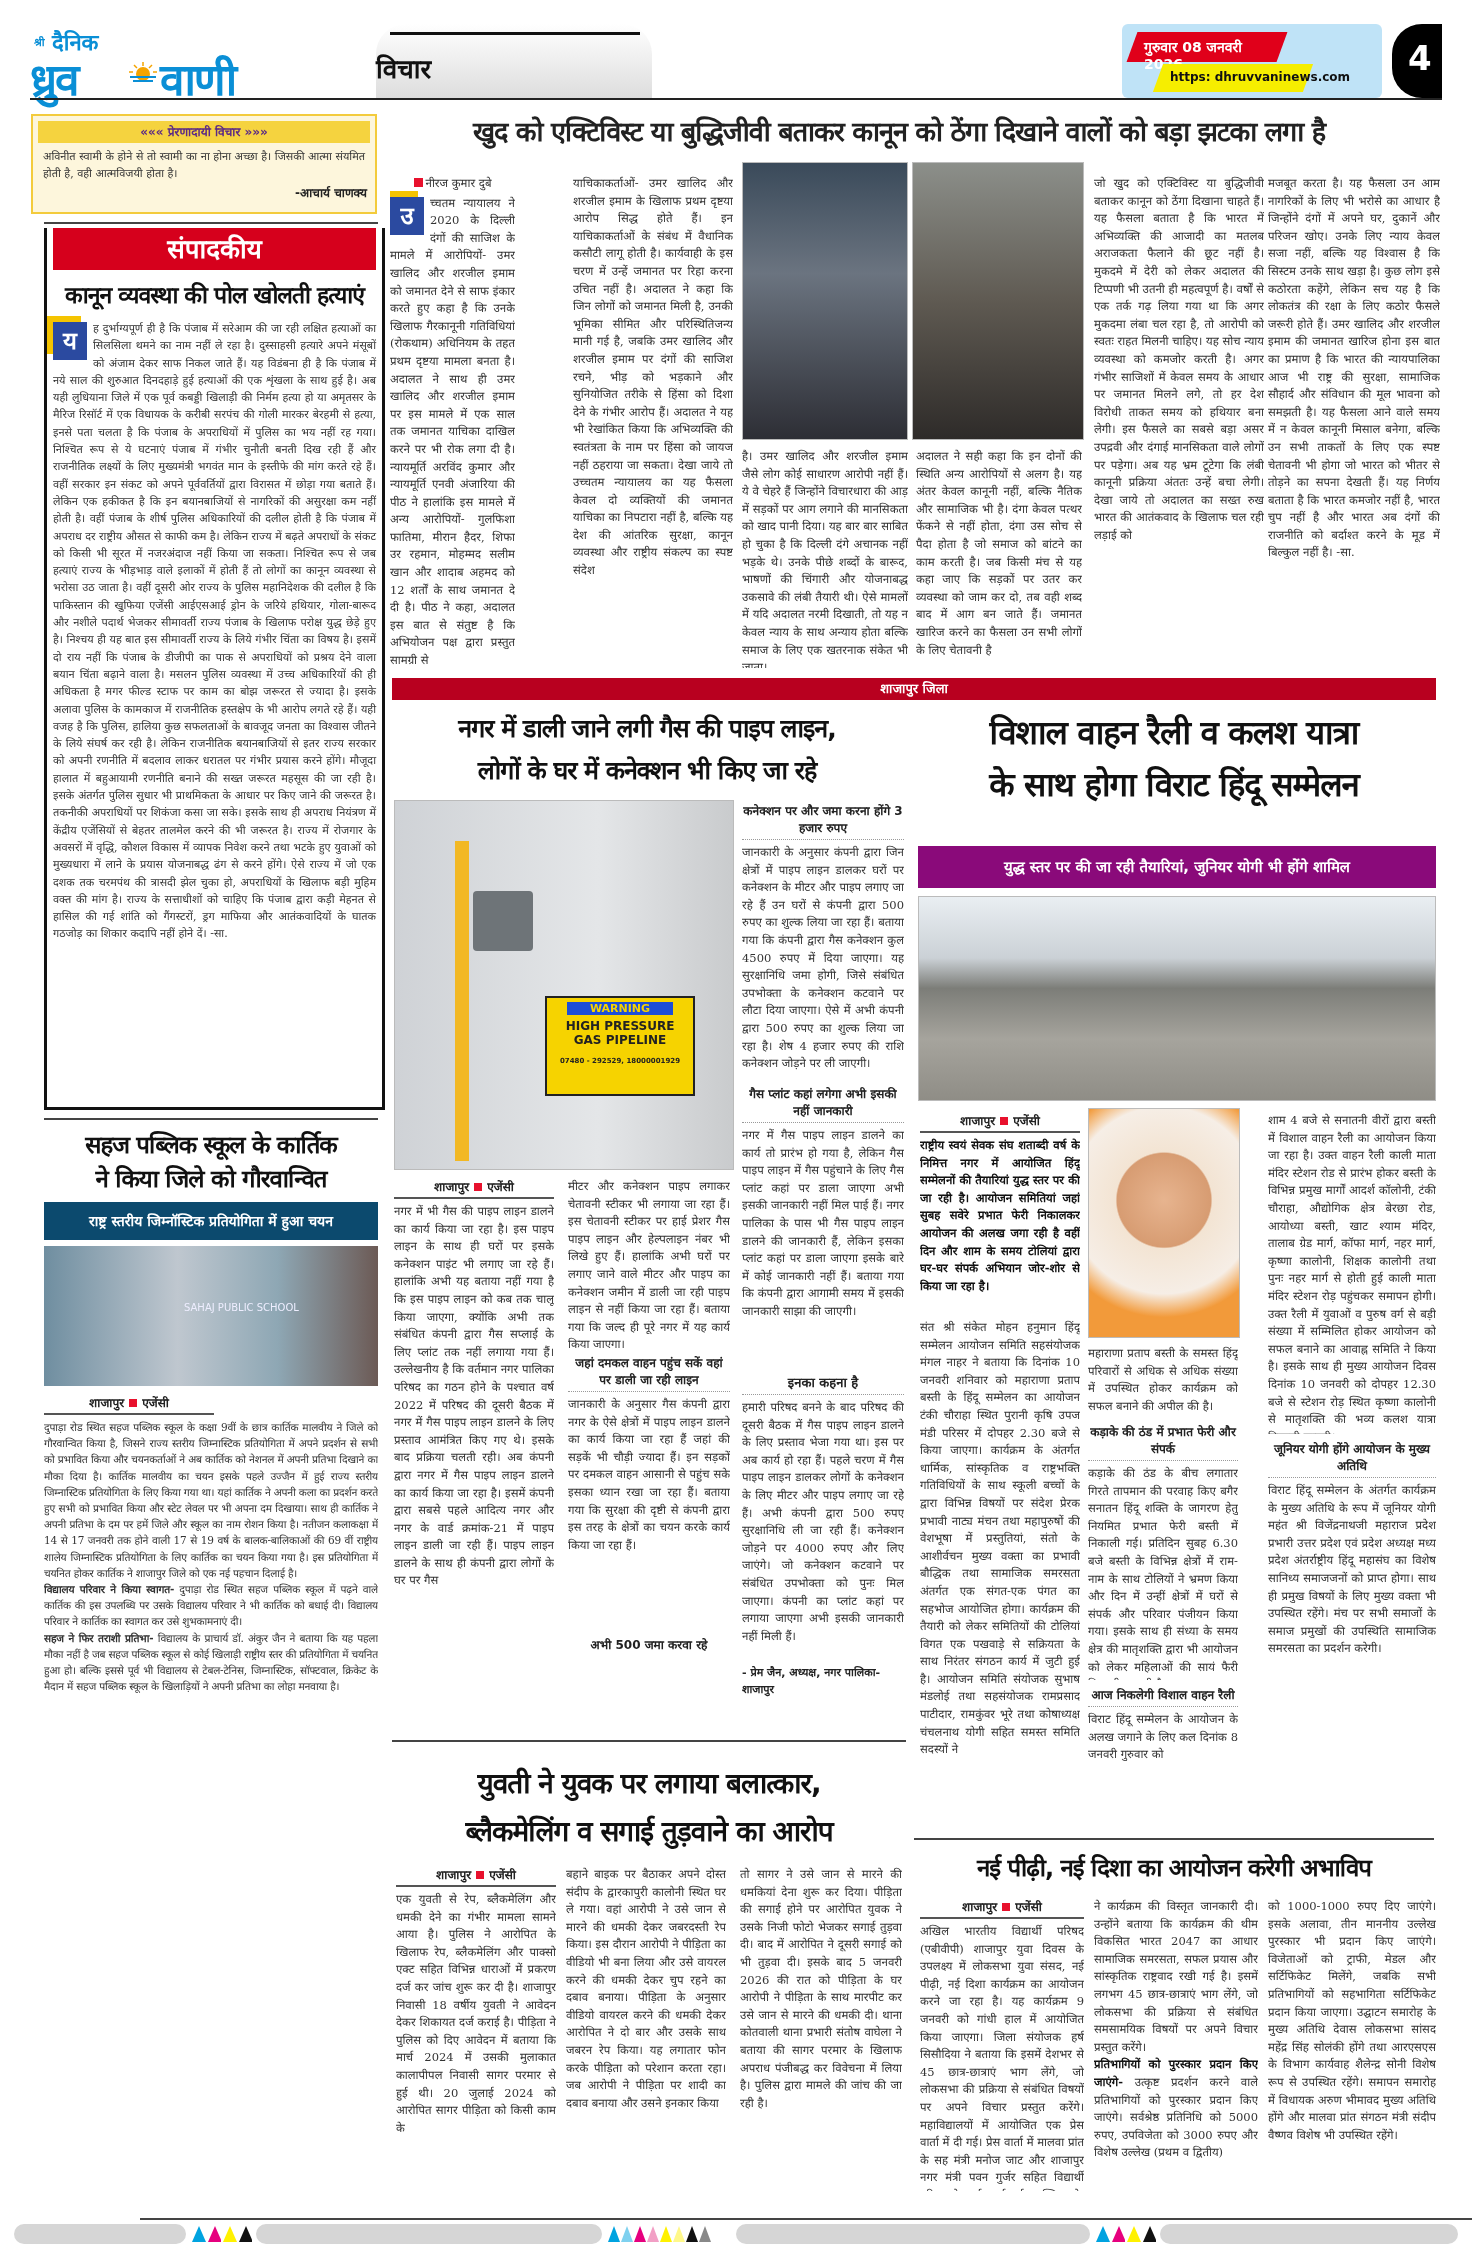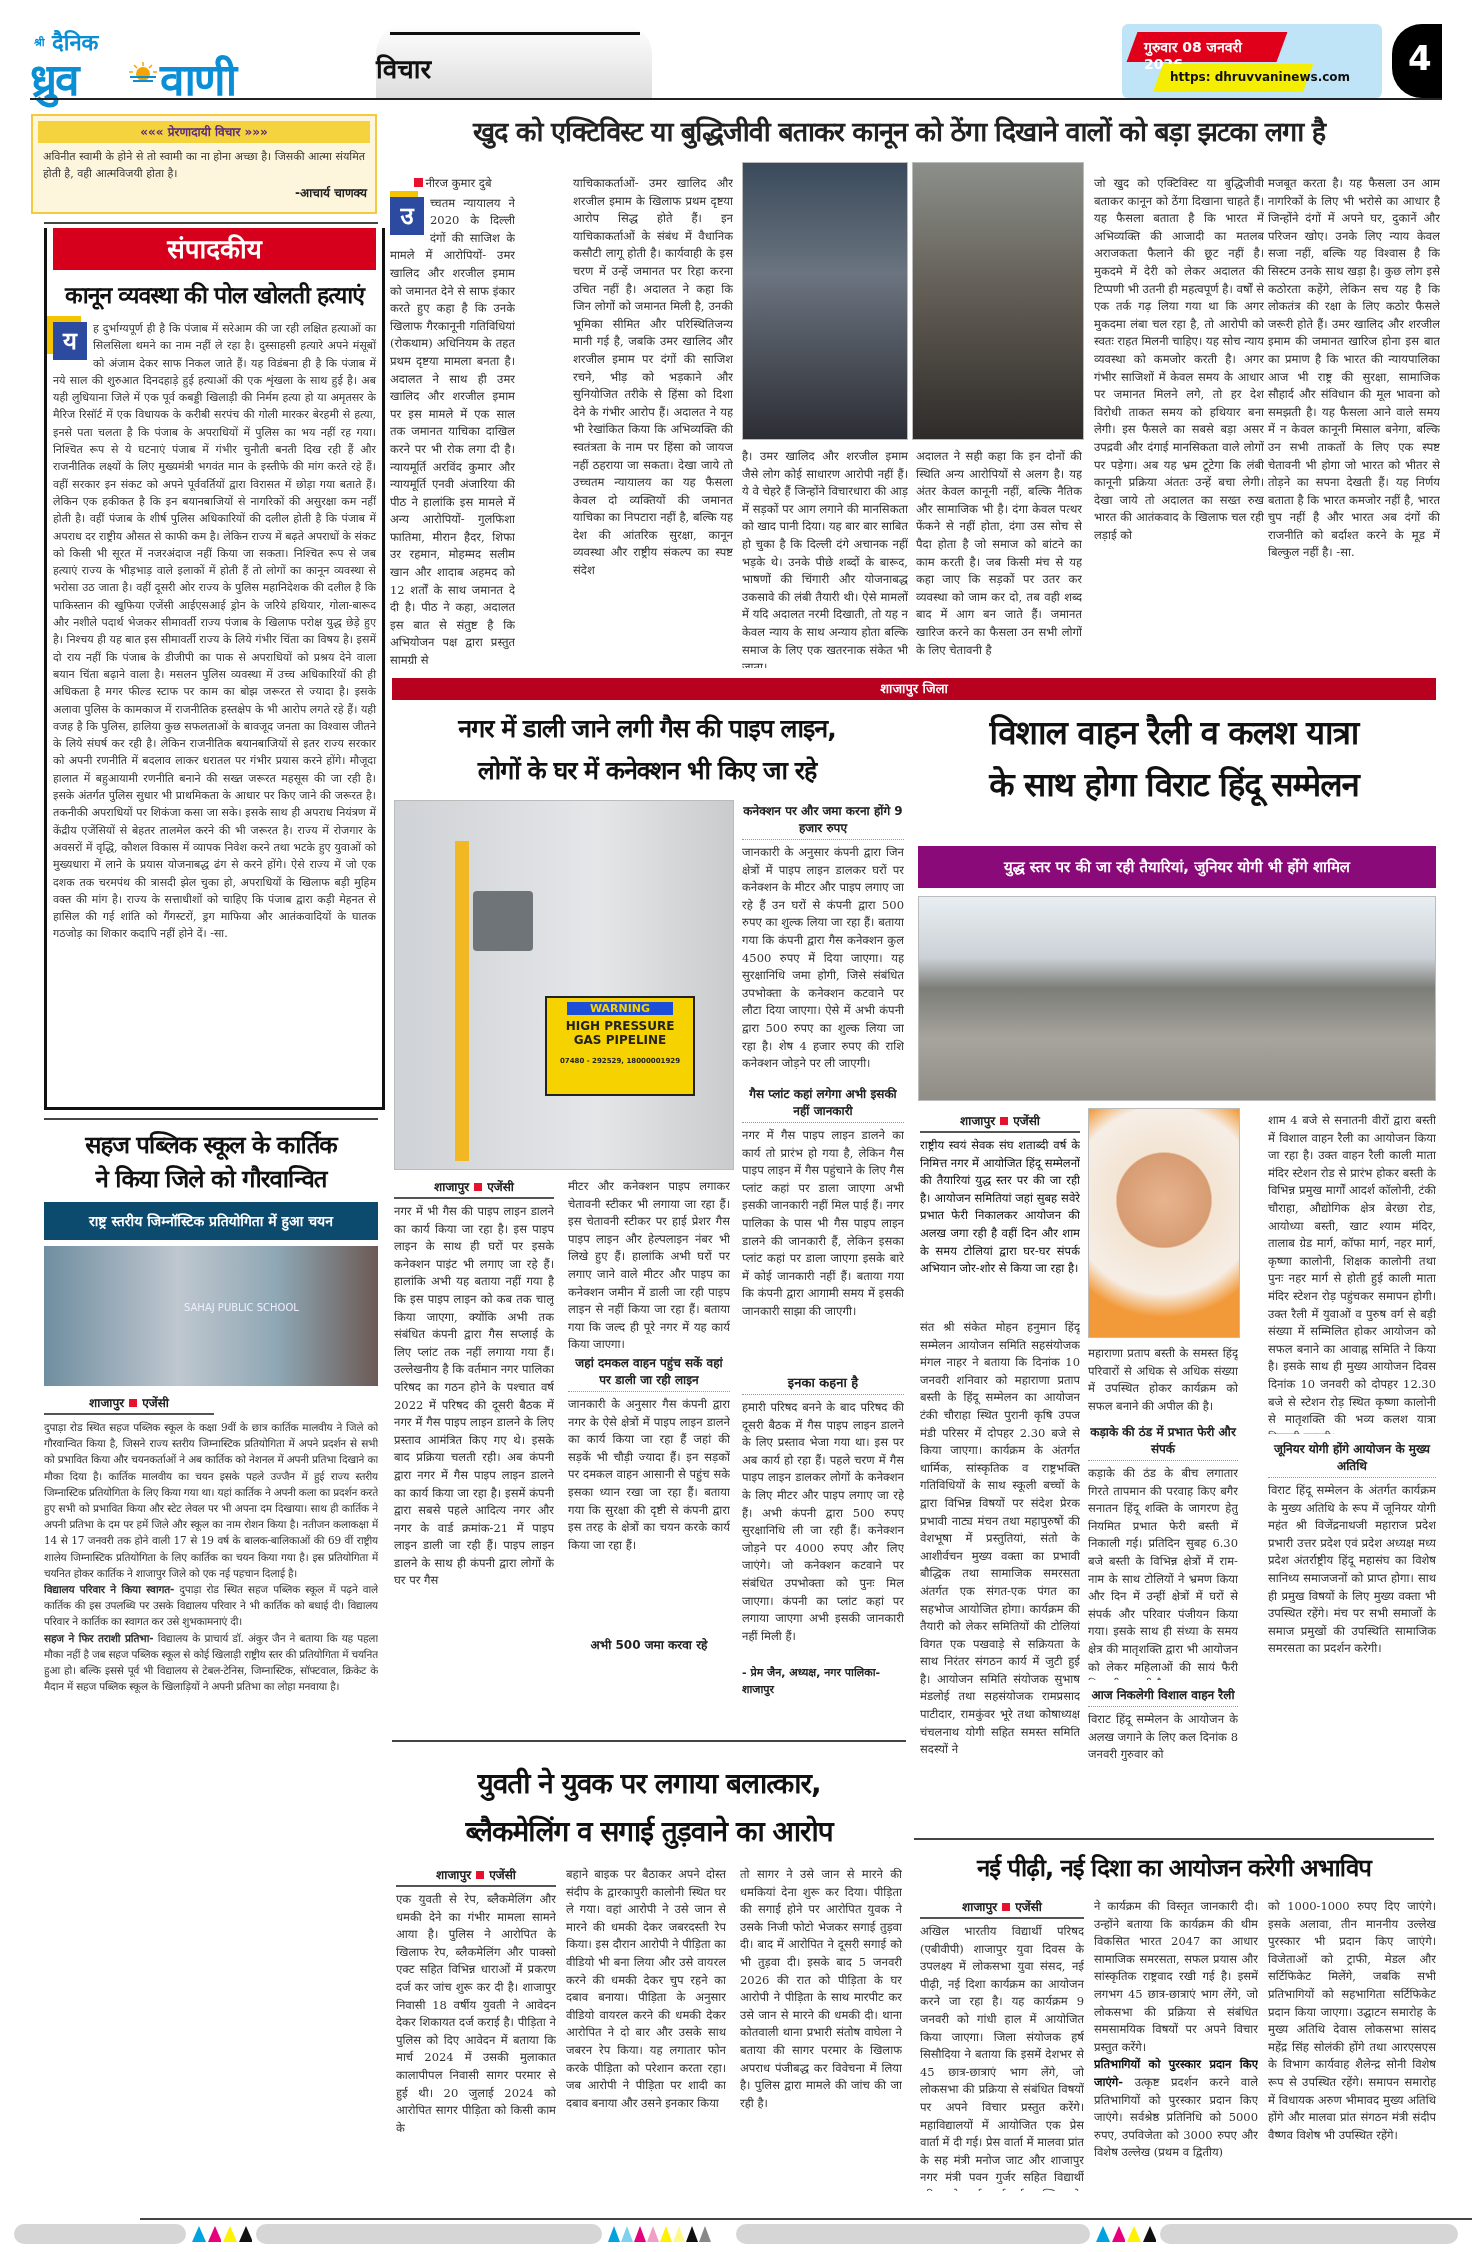--- a/index.html
+++ b/index.html
@@ -129,21 +129,21 @@
   <div class="abs" style="left:78px;top:90px;width:60px;height:60px;background:#6e7478;border-radius:4px"></div>
   <div class="abs" style="left:150px;top:195px;width:150px;height:100px;background:#f6d300;border:2px solid #222;text-align:center;font-weight:bold">
     <div style="background:#1d4ed8;color:#f6d300;font-size:11px;margin:4px 20px">WARNING</div>
     <div style="font-size:12px">HIGH PRESSURE</div>
     <div style="font-size:12px">GAS PIPELINE</div>
     <div style="font-size:7px;margin-top:10px">07480 - 292529, 18000001929</div>
   </div>
 </div>
 
 <div class="abs" style="left:742px;top:800px;width:162px;height:920px">
-  <div class="subhead" style="font-size:12px;margin-top:2px">कनेक्शन पर और जमा करना होंगे 9 हजार रुपए</div>
+  <div class="subhead" style="font-size:12px;margin-top:2px">कनेक्शन पर और जमा करना होंगे 3 हजार रुपए</div>
   <div class="col-text" style="height:235px">जानकारी के अनुसार कंपनी द्वारा जिन क्षेत्रों में पाइप लाइन डालकर घरों पर कनेक्शन के मीटर और पाइप लगाए जा रहे हैं उन घरों से कंपनी द्वारा 500 रुपए का शुल्क लिया जा रहा हैं। बताया गया कि कंपनी द्वारा गैस कनेक्शन कुल 4500 रुपए में दिया जाएगा। यह सुरक्षानिधि जमा होगी, जिसे संबंधित उपभोक्ता के कनेक्शन कटवाने पर लौटा दिया जाएगा। ऐसे में अभी कंपनी द्वारा 500 रुपए का शुल्क लिया जा रहा है। शेष 4 हजार रुपए की राशि कनेक्शन जोड़ने पर ली जाएगी।</div>
   <div class="subhead" style="font-size:12px">गैस प्लांट कहां लगेगा अभी इसकी नहीं जानकारी</div>
   <div class="col-text" style="height:240px">नगर में गैस पाइप लाइन डालने का कार्य तो प्रारंभ हो गया है, लेकिन गैस पाइप लाइन में गैस पहुंचाने के लिए गैस प्लांट कहां पर डाला जाएगा अभी इसकी जानकारी नहीं मिल पाई हैं। नगर पालिका के पास भी गैस पाइप लाइन डालने की जानकारी हैं, लेकिन इसका प्लांट कहां पर डाला जाएगा इसके बारे में कोई जानकारी नहीं हैं। बताया गया कि कंपनी द्वारा आगामी समय में इसकी जानकारी साझा की जाएगी।</div>
   <div class="subhead" style="font-size:13px">इनका कहना है</div>
   <div class="col-text" style="height:265px">हमारी परिषद बनने के बाद परिषद की दूसरी बैठक में गैस पाइप लाइन डालने के लिए प्रस्ताव भेजा गया था। इस पर अब कार्य हो रहा हैं। पहले चरण में गैस पाइप लाइन डालकर लोगों के कनेक्शन के लिए मीटर और पाइप लगाए जा रहे हैं। अभी कंपनी द्वारा 500 रुपए सुरक्षानिधि ली जा रही हैं। कनेक्शन जोड़ने पर 4000 रुपए और लिए जाएंगे। जो कनेक्शन कटवाने पर संबंधित उपभोक्ता को पुनः मिल जाएगा। कंपनी का प्लांट कहां पर लगाया जाएगा अभी इसकी जानकारी नहीं मिली हैं।</div>
   <div style="font-weight:bold;font-size:11px;line-height:17px">- प्रेम जैन, अध्यक्ष, नगर पालिका-शाजापुर</div>
 </div>
 
 <div class="abs" style="left:394px;top:1178px;width:160px;height:540px">
   <div class="dateline"><span>शाजापुर</span><span class="sq"></span><span>एजेंसी</span></div>
@@ -157,21 +157,21 @@
 </div>
 <div class="rule" style="left:392px;top:1740px;width:514px;height:2px"></div>
 
 <div class="abs hl" style="left:914px;top:708px;width:520px;font-size:33px;line-height:50px">विशाल वाहन रैली व कलश यात्रा</div>
 <div class="abs hl" style="left:914px;top:760px;width:520px;font-size:33px;line-height:50px">के साथ होगा विराट हिंदू सम्मेलन</div>
 <div class="abs" style="left:918px;top:846px;width:518px;height:42px;line-height:42px;background:#8a0a7a;color:#fff;font-weight:bold;font-size:15px;text-align:center">युद्ध स्तर पर की जा रही तैयारियां, जुनियर योगी भी होंगे शामिल</div>
 <div class="photo" style="left:918px;top:896px;width:518px;height:205px;background:linear-gradient(#e9eef2 0%,#cbd1d6 30%,#7c7d78 45%,#a6a49d 70%,#8f8d86)"></div>
 
 <div class="abs" style="left:920px;top:1112px;width:160px;height:640px">
   <div class="dateline"><span>शाजापुर</span><span class="sq"></span><span>एजेंसी</span></div>
-  <div class="col-text" style="font-weight:normal;color:#111;height:182px">राष्ट्रीय स्वयं सेवक संघ शताब्दी वर्ष के निमित्त नगर में आयोजित हिंदू सम्मेलनों की तैयारियां युद्ध स्तर पर की जा रही है। आयोजन समितियां जहां सुबह सवेरे प्रभात फेरी निकालकर आयोजन की अलख जगा रही है वहीं दिन और शाम के समय टोलियां द्वारा घर-घर संपर्क अभियान जोर-शोर से किया जा रहा है।</div>
+  <div class="col-text" style="font-weight:bold;color:#111;height:182px">राष्ट्रीय स्वयं सेवक संघ शताब्दी वर्ष के निमित्त नगर में आयोजित हिंदू सम्मेलनों की तैयारियां युद्ध स्तर पर की जा रही है। आयोजन समितियां जहां सुबह सवेरे प्रभात फेरी निकालकर आयोजन की अलख जगा रही है वहीं दिन और शाम के समय टोलियां द्वारा घर-घर संपर्क अभियान जोर-शोर से किया जा रहा है।</div>
   <div class="col-text" style="height:440px">संत श्री संकेत मोहन हनुमान हिंदू सम्मेलन आयोजन समिति सहसंयोजक मंगल नाहर ने बताया कि दिनांक 10 जनवरी शनिवार को महाराणा प्रताप बस्ती के हिंदू सम्मेलन का आयोजन टंकी चौराहा स्थित पुरानी कृषि उपज मंडी परिसर में दोपहर 2.30 बजे से किया जाएगा। कार्यक्रम के अंतर्गत धार्मिक, सांस्कृतिक व राष्ट्रभक्ति गतिविधियों के साथ स्कूली बच्चों के द्वारा विभिन्न विषयों पर संदेश प्रेरक प्रभावी नाट्य मंचन तथा महापुरुषों की वेशभूषा में प्रस्तुतियां, संतो के आशीर्वचन मुख्य वक्ता का प्रभावी बौद्धिक तथा सामाजिक समरसता अंतर्गत एक संगत-एक पंगत का सहभोज आयोजित होगा। कार्यक्रम की तैयारी को लेकर समितियों की टोलियां विगत एक पखवाड़े से सक्रियता के साथ निरंतर संगठन कार्य में जुटी हुई है। आयोजन समिति संयोजक सुभाष मंडलोई तथा सहसंयोजक रामप्रसाद पाटीदार, रामकुंवर भूरे तथा कोषाध्यक्ष चंचलनाथ योगी सहित समस्त समिति सदस्यों ने</div>
 </div>
 
 <div class="photo" style="left:1088px;top:1108px;width:152px;height:230px;background:radial-gradient(circle at 50% 40%,#e7b48f 0,#d79c72 30%,#f3e4d3 31%,#f6eee6 60%,#f29a3a 75%)"></div>
 
 <div class="abs" style="left:1088px;top:1345px;width:150px;height:410px">
   <div class="col-text" style="height:72px">महाराणा प्रताप बस्ती के समस्त हिंदू परिवारों से अधिक से अधिक संख्या में उपस्थित होकर कार्यक्रम को सफल बनाने की अपील की है।</div>
   <div class="subhead" style="font-size:12px">कड़ाके की ठंड में प्रभात फेरी और संपर्क</div>
   <div class="col-text" style="height:215px">कड़ाके की ठंड के बीच लगातार गिरते तापमान की परवाह किए बगैर सनातन हिंदू शक्ति के जागरण हेतु नियमित प्रभात फेरी बस्ती में निकाली गई। प्रतिदिन सुबह 6.30 बजे बस्ती के विभिन्न क्षेत्रों में राम-नाम के साथ टोलियों ने भ्रमण किया और दिन में उन्हीं क्षेत्रों में घरों से संपर्क और परिवार पंजीयन किया गया। इसके साथ ही संध्या के समय क्षेत्र की मातृशक्ति द्वारा भी आयोजन को लेकर महिलाओं की सायं फैरी निकाली जा रही है।</div>
   <div class="subhead" style="font-size:12px">आज निकलेगी विशाल वाहन रैली</div>

